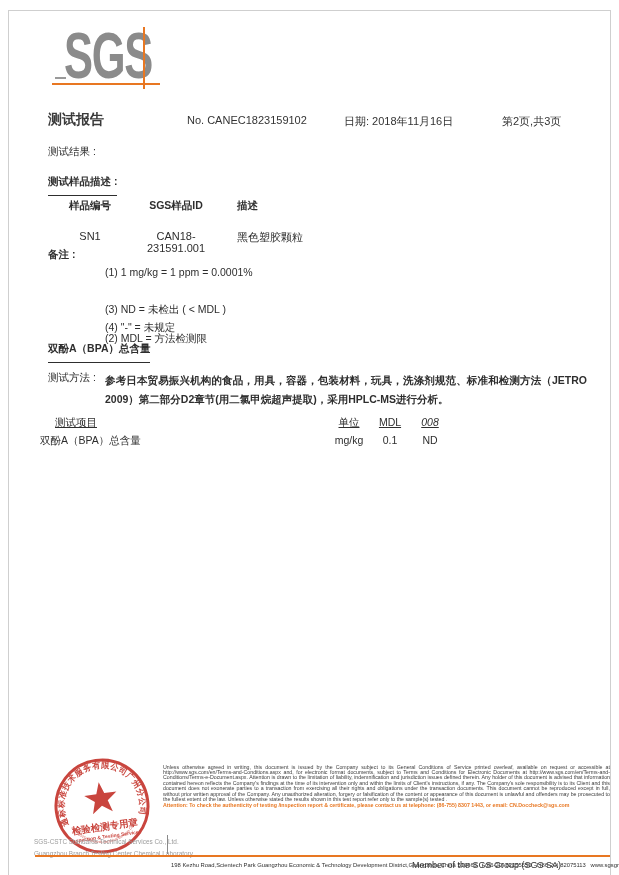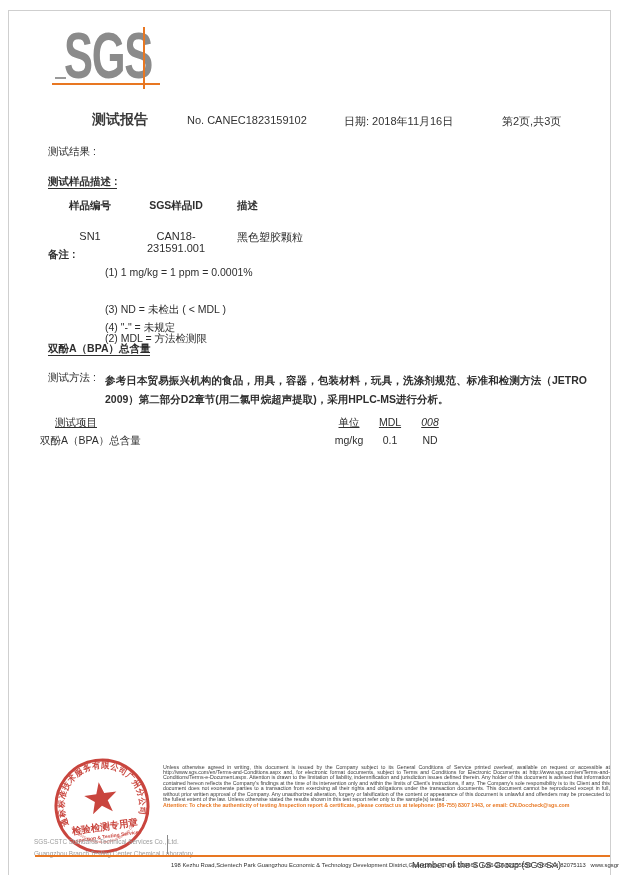--- a/index.html
+++ b/index.html
@@ -14,28 +14,28 @@
     border:1px solid #cfcfcf;border-bottom:none;pointer-events:none;
   }
   
   .logo{
     left:64px;top:24px;font-size:64px;font-weight:700;color:#8b8b8b;
     letter-spacing:-2px;line-height:64px;transform:scale(0.68,1);transform-origin:0 0;
   }
   .logo-dash{left:55px;top:77px;width:11px;height:2px;background:#9a9a9a;}
   .logo-hline{left:52px;top:83px;width:108px;height:2px;background:#e87722;}
   .logo-vline{left:143px;top:27px;width:2px;height:62px;background:#e87722;}
-  .doc-title{left:48px;top:111px;font-size:14px;font-weight:700;color:#3a3a3a;margin-left:44px;}
+  .doc-title{left:48px;top:111px;font-size:14px;font-weight:700;color:#3a3a3a;}
   .report-no{left:187px;top:114px;font-size:11px;color:#333;}
   .report-date{left:344px;top:114px;font-size:11px;color:#333;}
   .page-info{left:502px;top:114px;font-size:11px;color:#333;}
   
   .lbl{font-size:10.5px;color:#2e2e2e;}
   .bold{font-weight:700;}
-  .uline{border-bottom:1px solid #2e2e2e;padding-bottom:1px;}
+  .uline{border-bottom:1px solid #2e2e2e;padding-bottom:8px;}
   .results-label{left:48px;top:145px;}
   .sample-desc-label{left:48px;top:175px;}
   .notes-label{left:48px;top:248px;font-weight:bold;}
   .note-line{left:105px;font-size:10.5px;}
   .bpa-heading{left:48px;top:342px;font-size:10.5px;}
   .method-label{left:48px;top:371px;}
   .method-text{left:105px;top:371px;width:482px;font-size:10.5px;line-height:19px;text-align:justify;font-weight:bold;}
   
   .st-c1{left:52px;width:76px;text-align:center;}
   .st-c2{left:128px;width:96px;text-align:center;}

